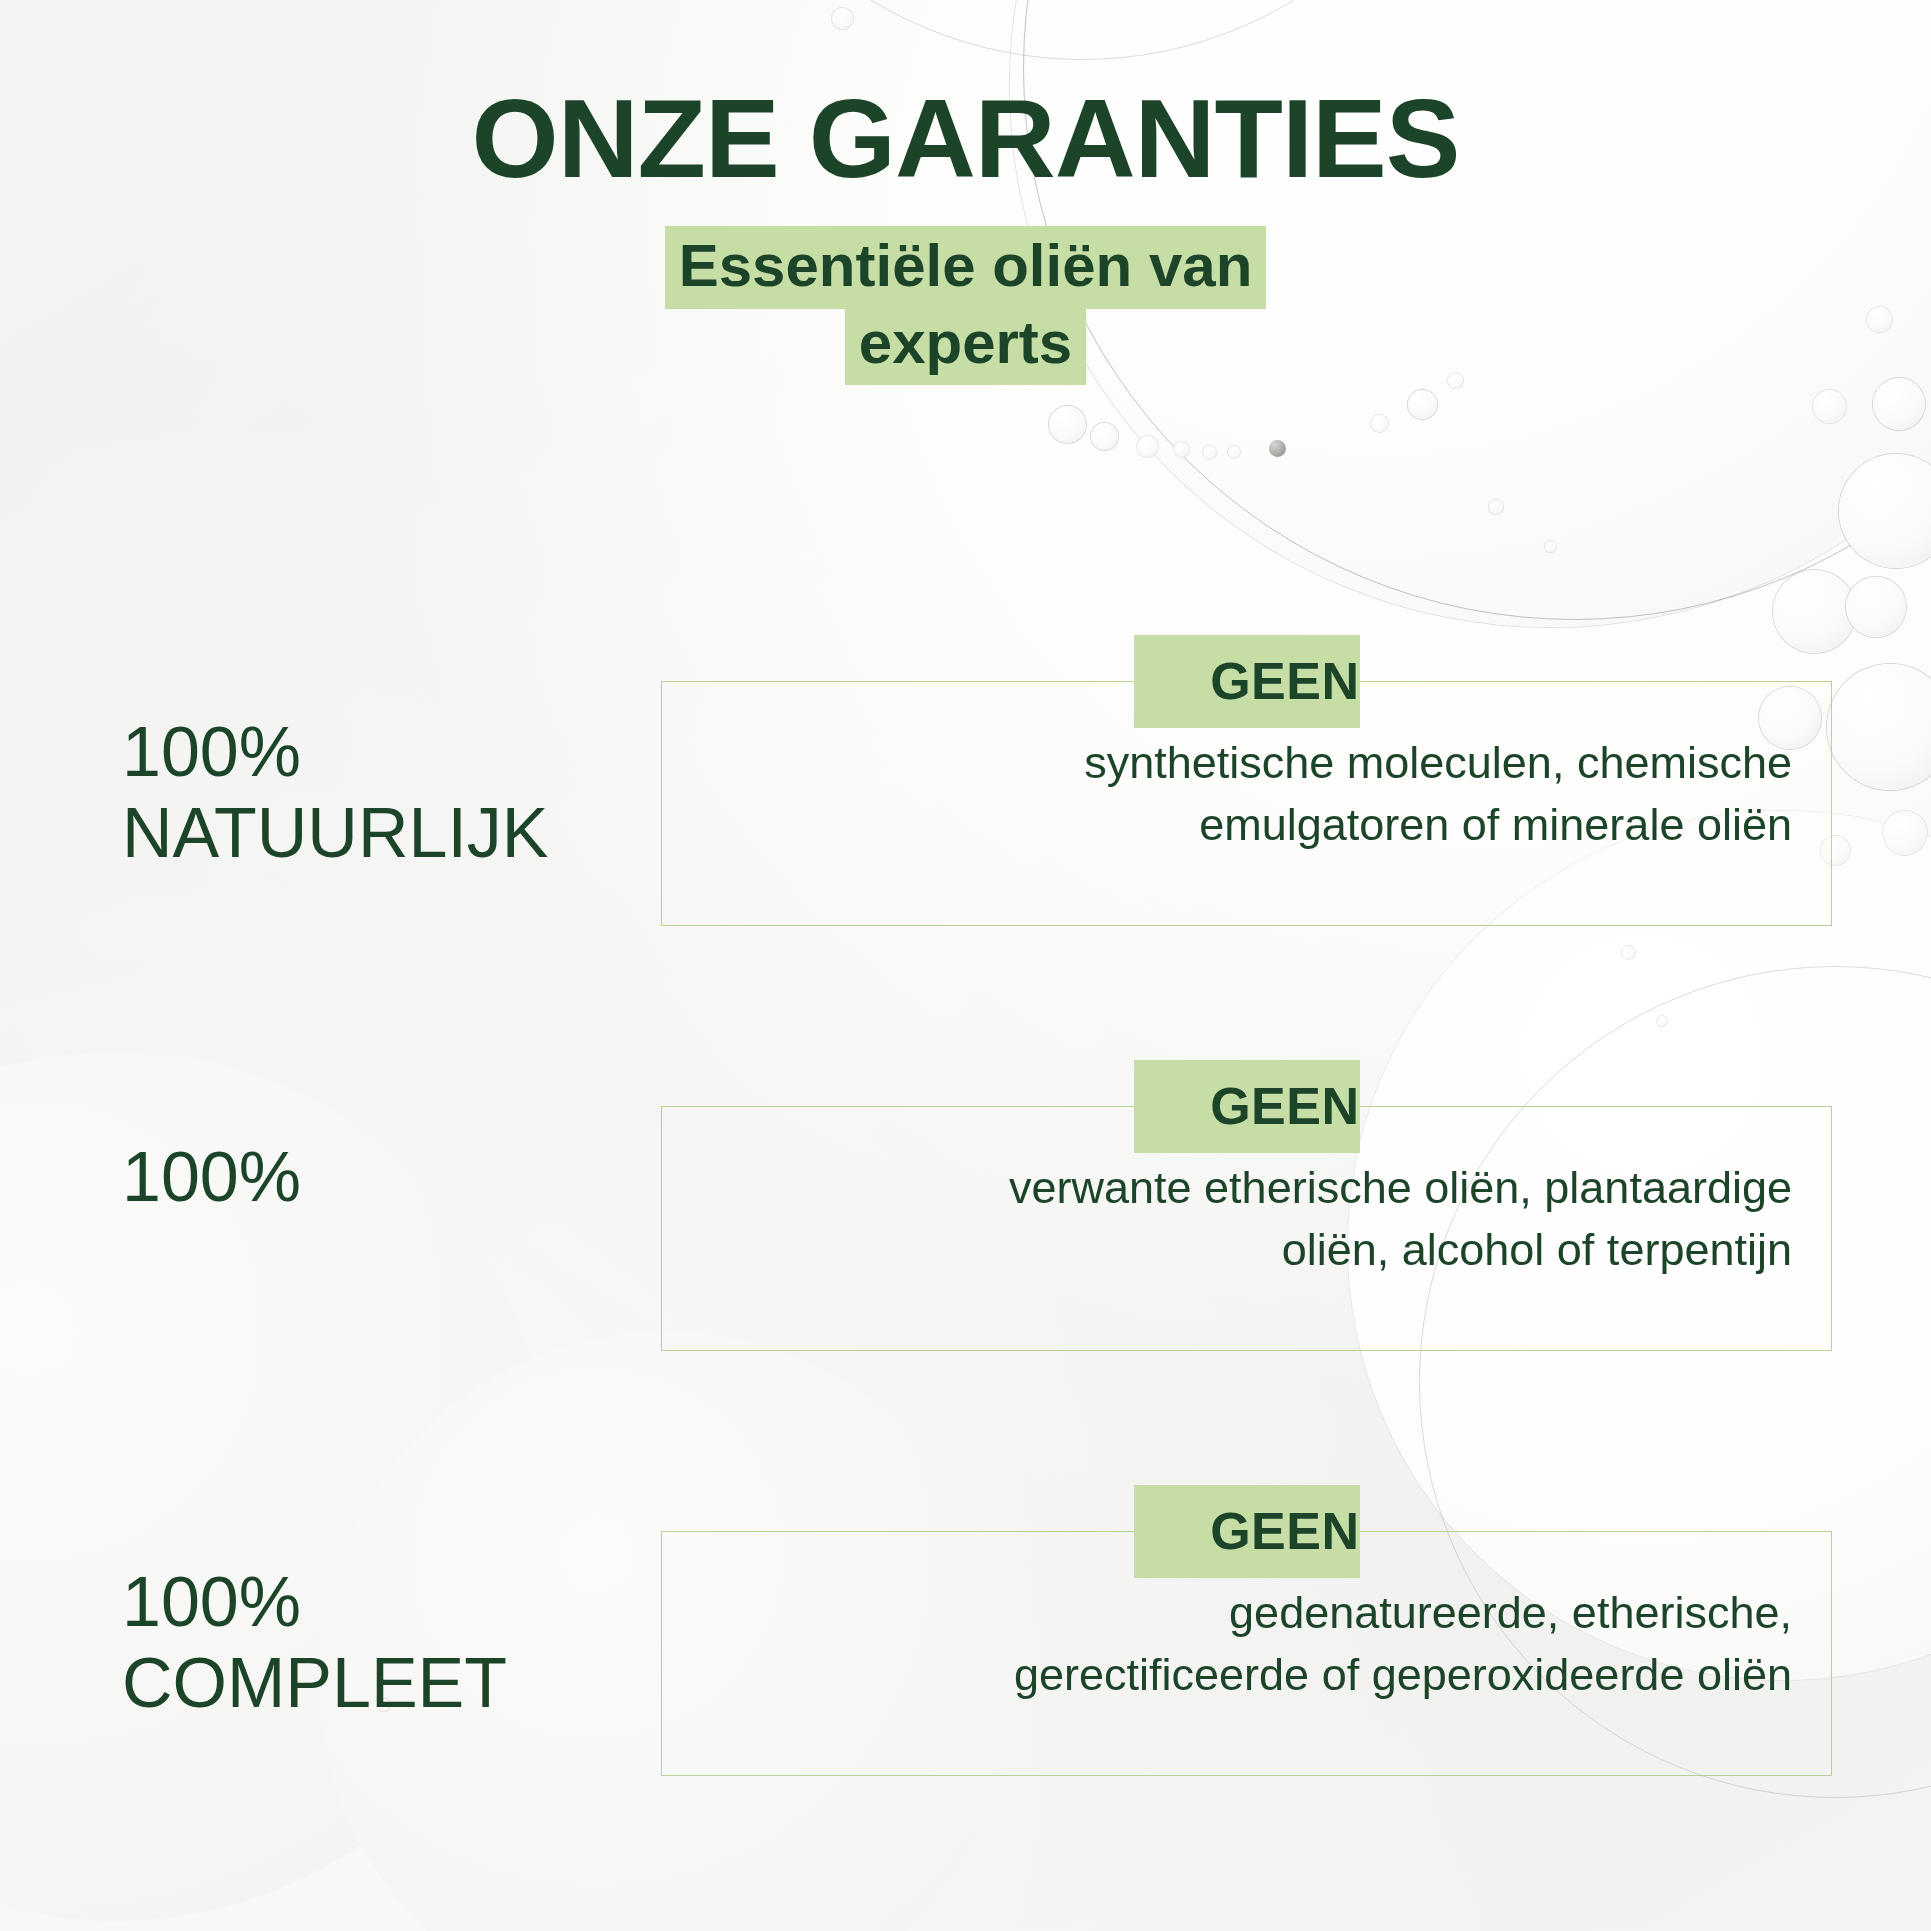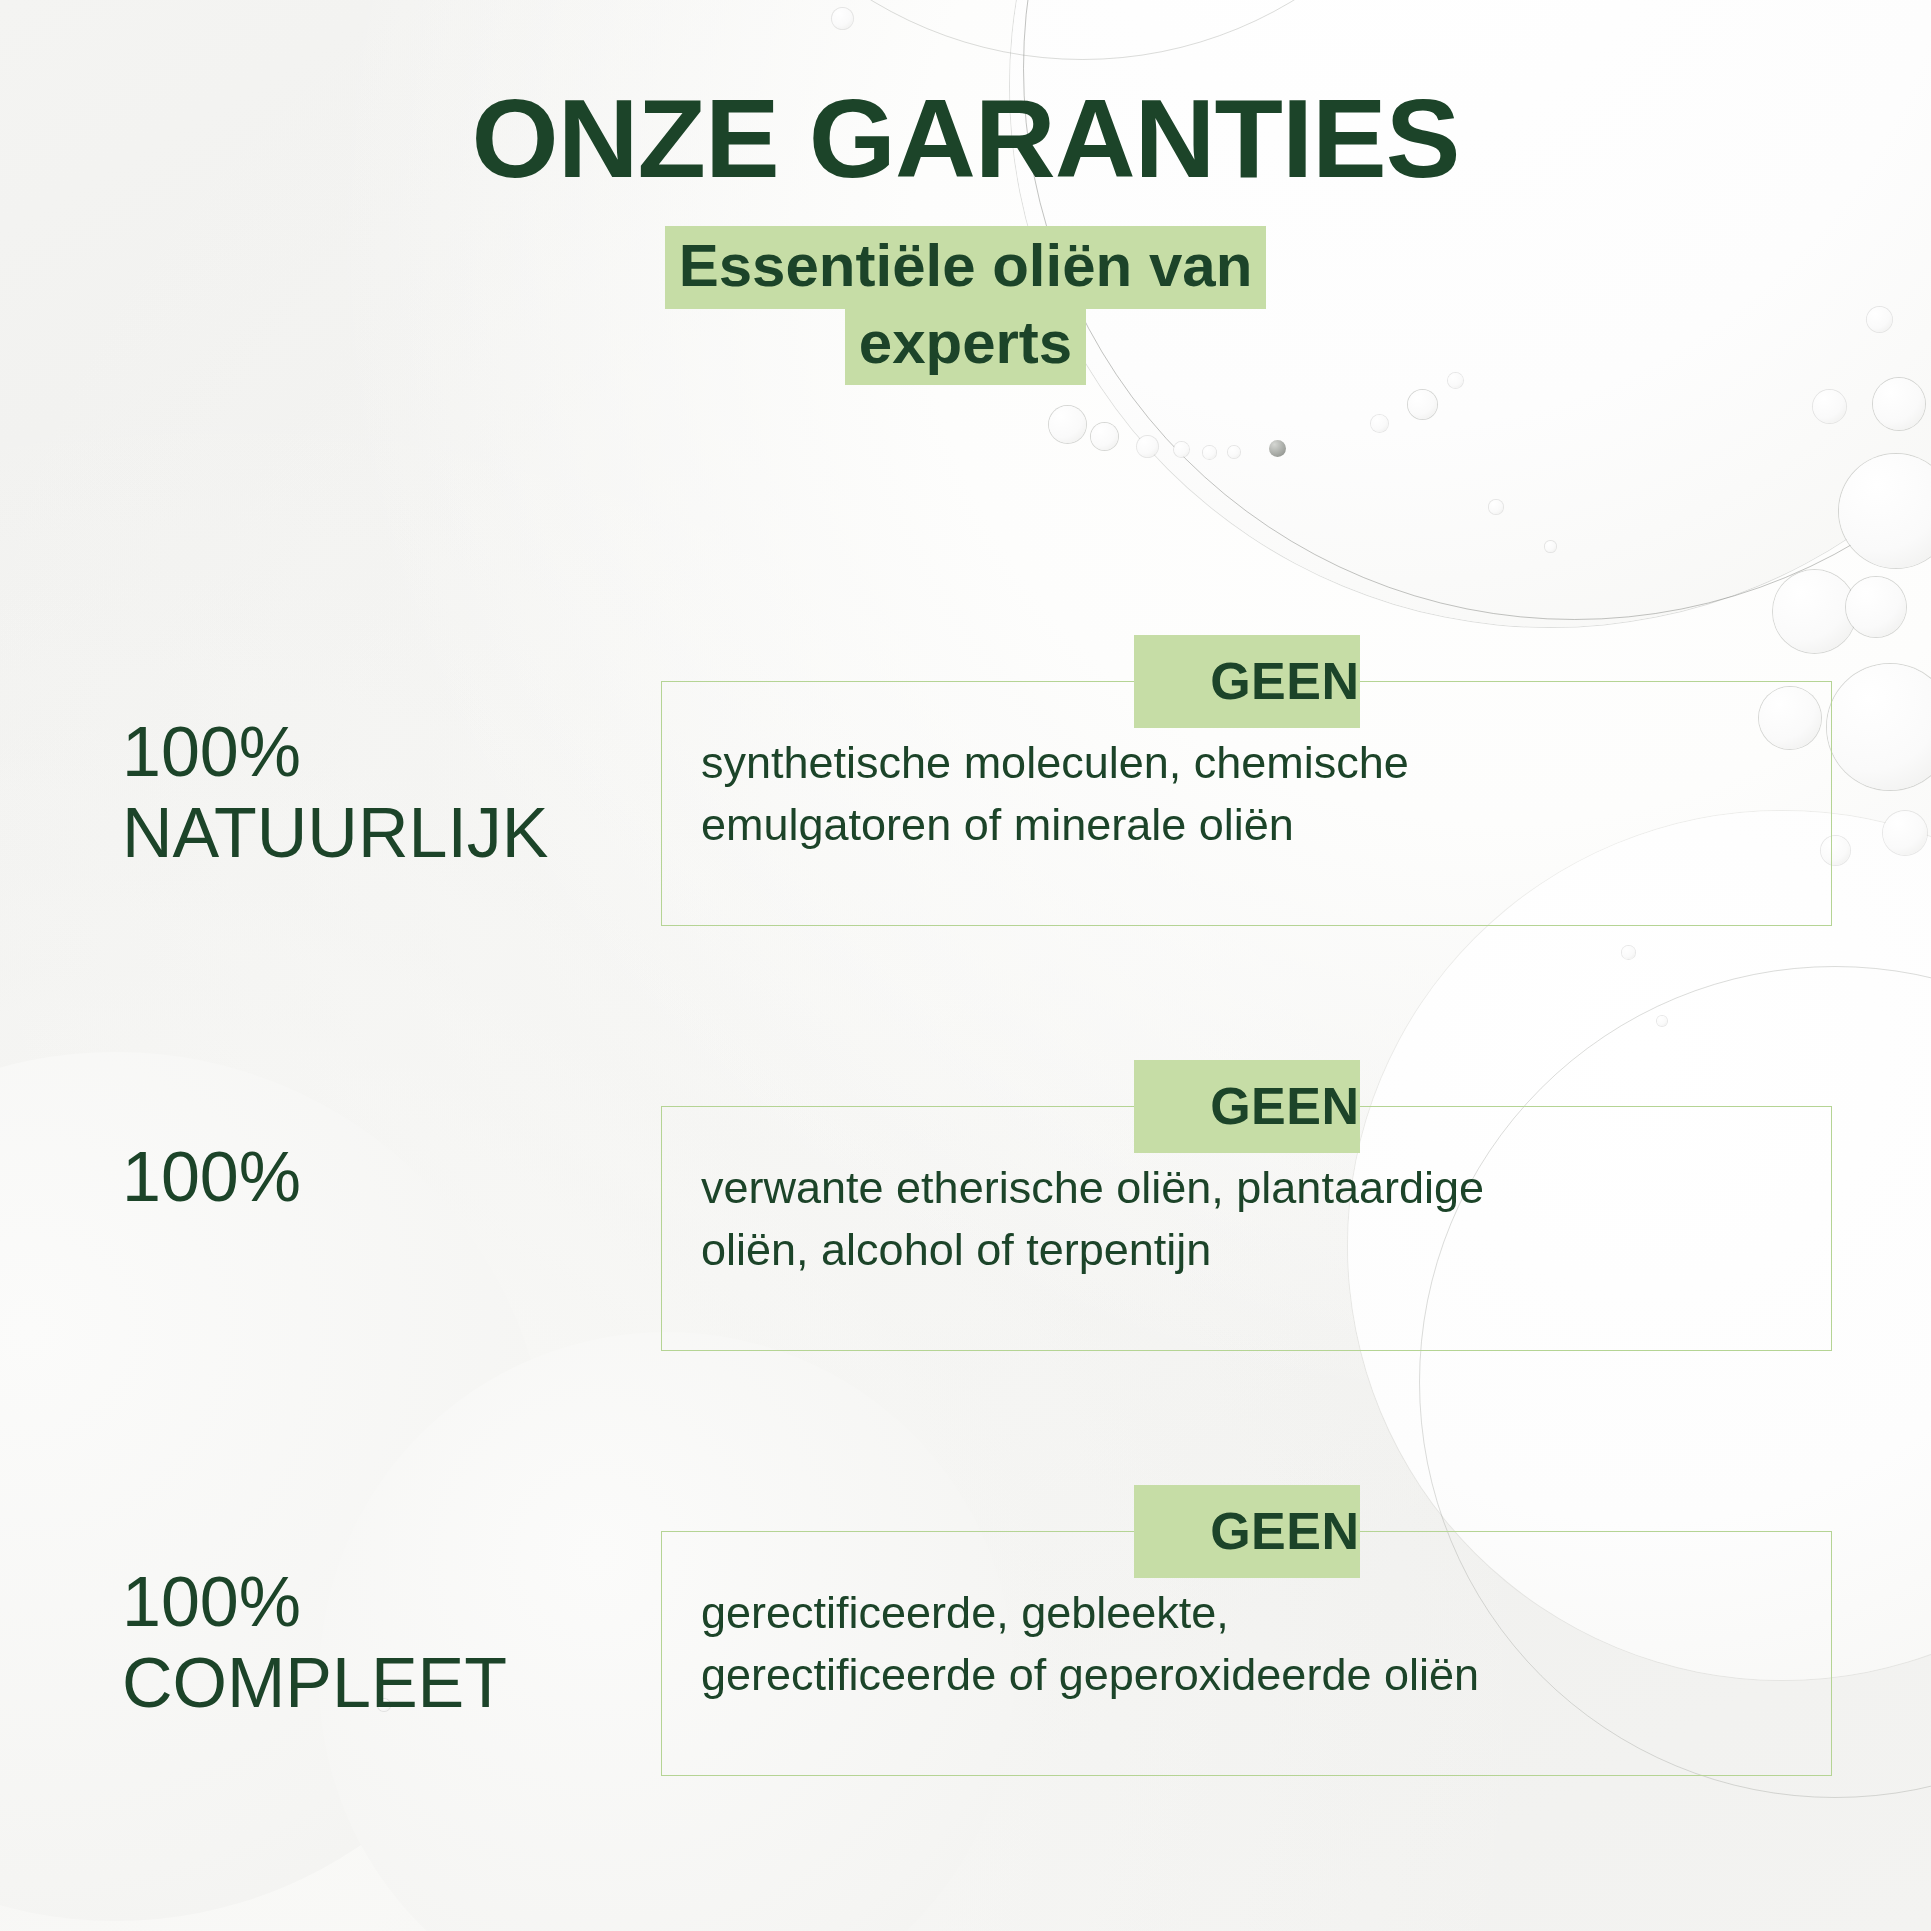--- a/index.html
+++ b/index.html
@@ -122,21 +122,21 @@
     width: 1171px;
     height: 245px;
     border: 1.9px solid #b5d494;
     box-sizing: border-box;
   }
   .box-text {
     position: absolute;
     left: 0;
     right: 0;
     top: 50px;
-    text-align: left;
+    text-align: right;
     font-size: 45px;
     line-height: 1.38;
     font-weight: 400;
     color: #1c4429;
     padding: 0 39px;
   }
   .geen-badge {
     position: absolute;
     left: 50%;
     transform: translateX(-50%);
@@ -239,21 +239,21 @@
     </div>
 
     <div class="row">
       <div class="row-label">
         <span class="lbl-big">100%</span>
         <span class="lbl-big">COMPLEET</span>
       </div>
       <div class="guarantee-box">
         <div class="geen-badge">GEEN</div>
         <div class="box-text">
-          <span>gerectificeerde, gebleekte,</span><br>
+          <span>gedenatureerde, etherische,</span><br>
           <span>gerectificeerde of geperoxideerde oliën</span>
         </div>
       </div>
     </div>
 
   </div>
 </div>
 
 
 </body></html>

